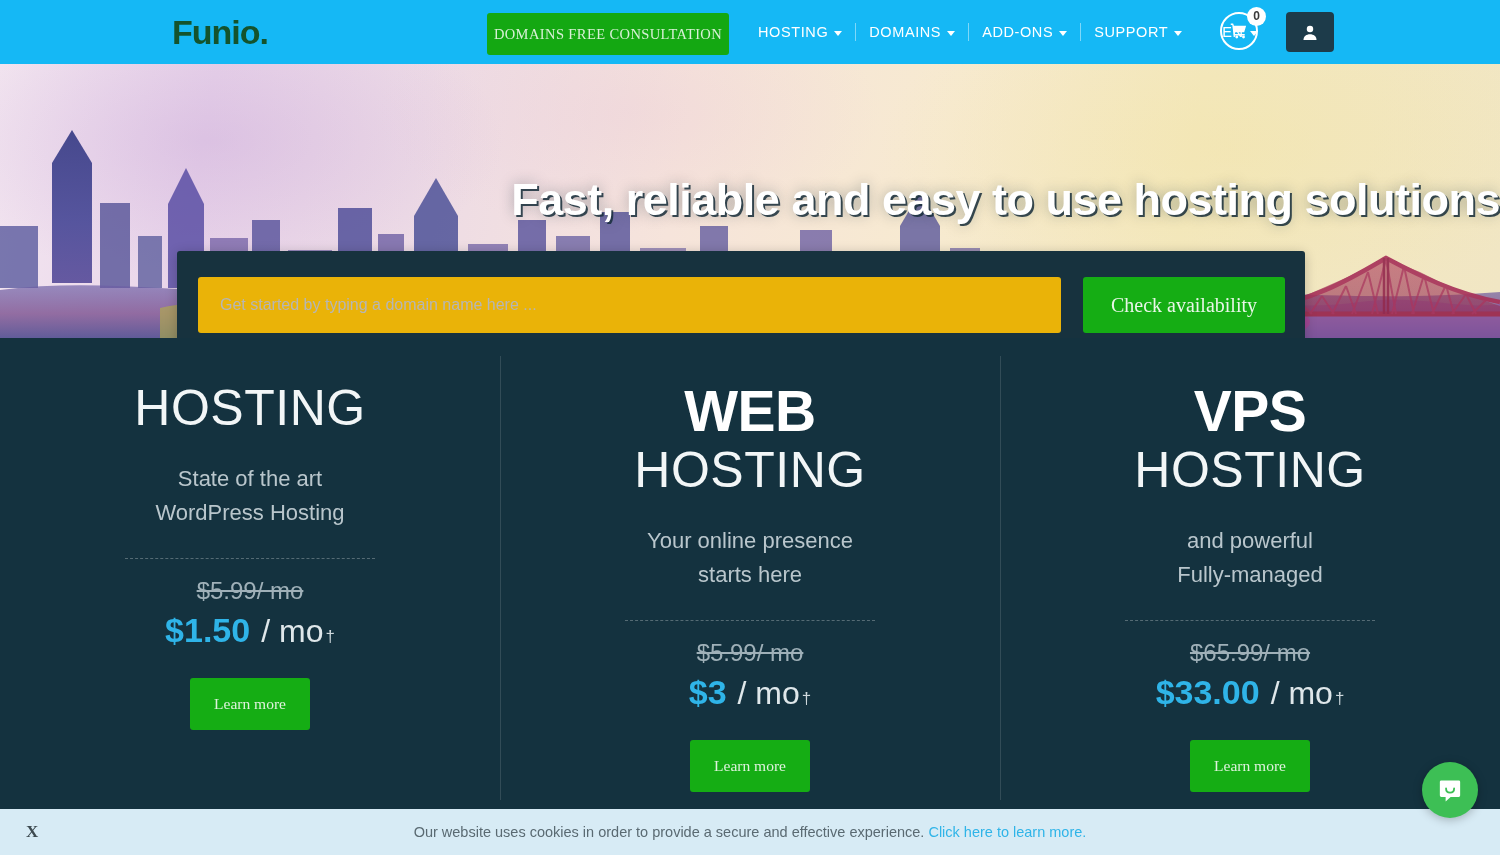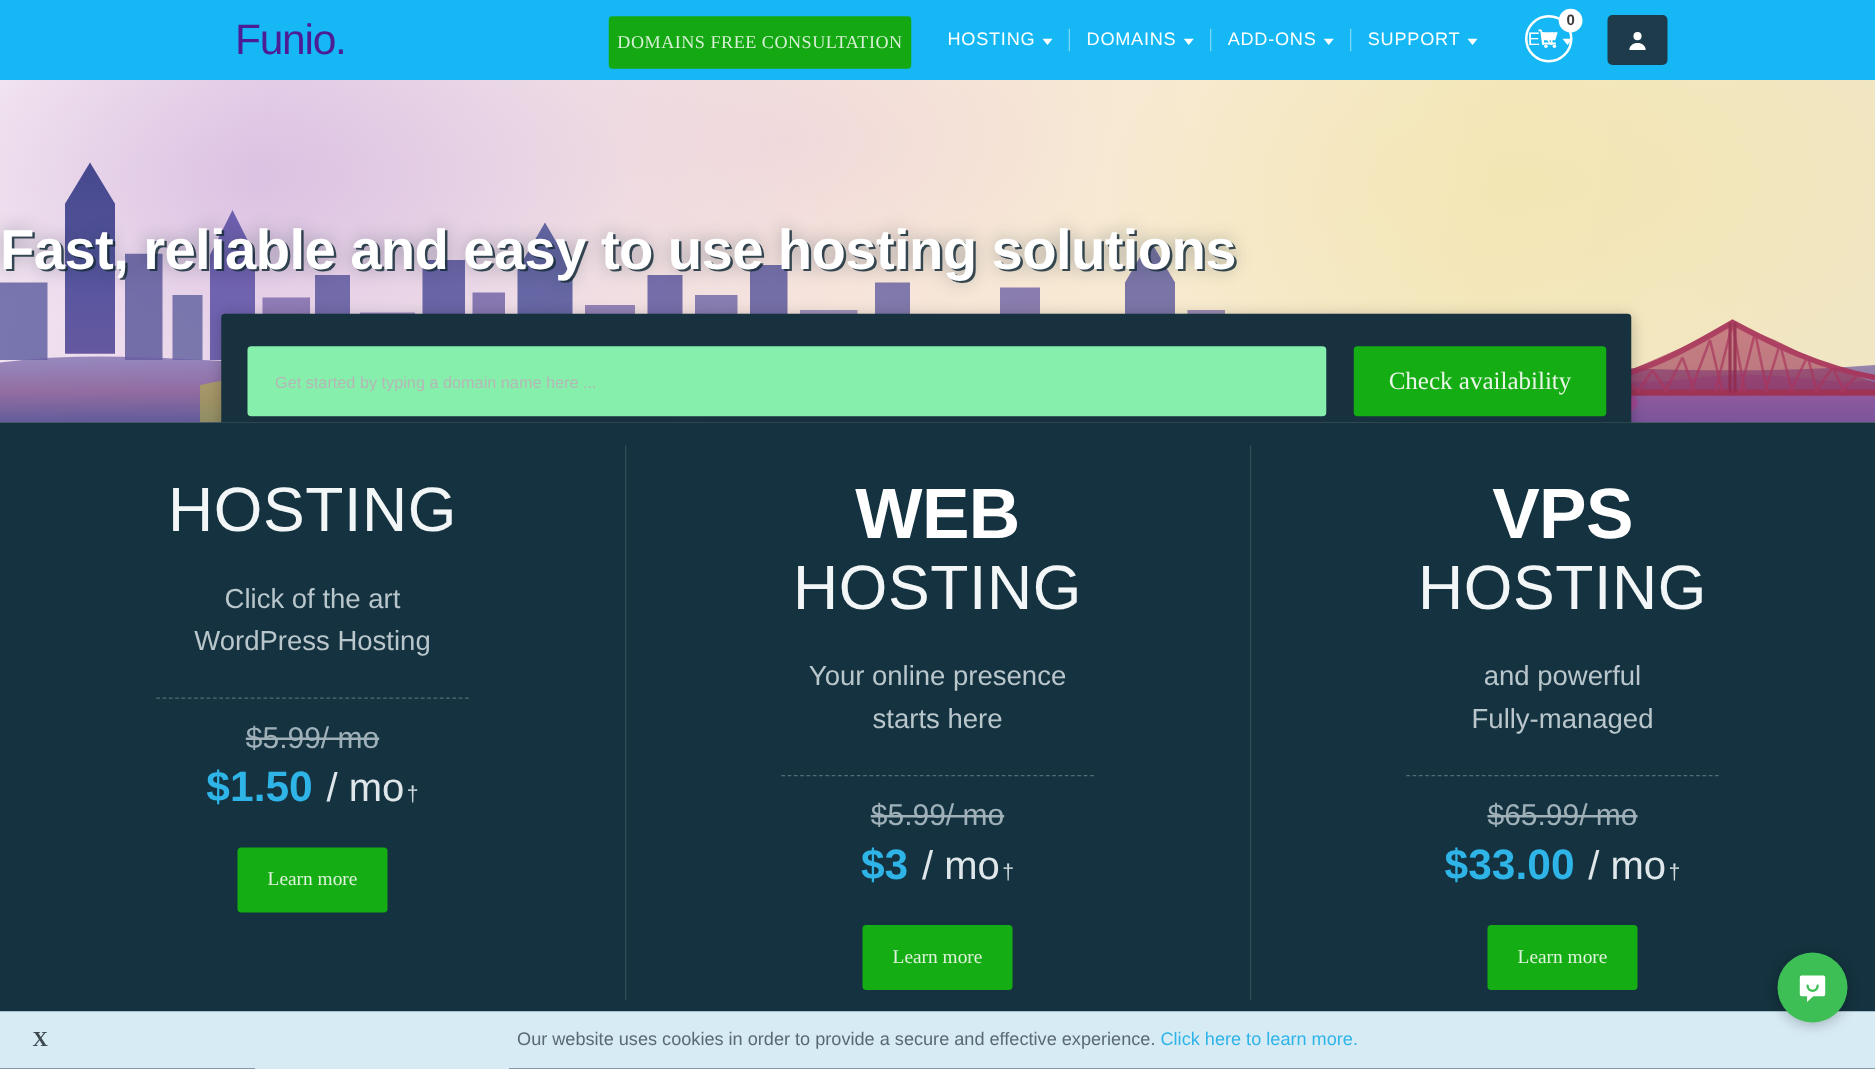--- a/index.html
+++ b/index.html
@@ -9,22 +9,22 @@
     background:#14323f; overflow:hidden;
   }
   .page { position:relative; width:1500px; height:855px; }
 
   
   .header {
     position:absolute; top:0; left:0; width:1500px; height:64px;
     background:#15b8f5; display:flex; align-items:center;
   }
   .logo {
-    position:absolute; left:188px; top:15px;
-    font-size:34px; font-weight:normal; color:#4c1d95;
+    position:absolute; left:172px; top:15px;
+    font-size:34px; font-weight:bold; color:#14532d;
     letter-spacing:-1px; line-height:34px;
   }
   .consult-btn {
     position:absolute; left:487px; top:13px;
     width:242px; height:42px;
     background:#14a812; color:#d8f0d6;
     border:none; border-radius:3px;
     font-family:"Liberation Serif", serif;
     font-size:14.5px; letter-spacing:0.4px;
     cursor:pointer;
@@ -80,35 +80,35 @@
   .hero-sky-wash {
     position:absolute; inset:0;
     background:
       radial-gradient(ellipse 420px 200px at 14% 28%, rgba(196,160,214,0.36), transparent 70%),
       radial-gradient(ellipse 360px 170px at 42% 18%, rgba(232,197,214,0.30), transparent 70%),
       radial-gradient(ellipse 500px 230px at 82% 30%, rgba(243,228,168,0.45), transparent 70%);
   }
   .skyline { position:absolute; left:0; bottom:0; width:1500px; height:230px; }
   .hero-title {
     position:absolute; top:110px; left:0; width:1500px;
-    text-align:left; color:#ffffff;
+    text-align:right; color:#ffffff;
     font-size:45px; font-weight:bold; letter-spacing:-0.5px;
     text-shadow:2px 2px 0 rgba(22,45,58,0.85), 0 0 14px rgba(22,45,58,0.35);
   }
   .search-panel {
     position:absolute; left:177px; top:187px;
     width:1128px; height:108px;
     background:#17323e; border-radius:3px;
     box-shadow:0 2px 12px rgba(0,0,0,0.22);
   }
   .domain-input {
     position:absolute; left:21px; top:26px;
     width:863px; height:56px;
-    background:#86efac; border:none; border-radius:3px;
-    padding:0 22px; font-size:13px; color:#4a4a4a;
+    background:#eab308; border:none; border-radius:3px;
+    padding:0 22px; font-size:16px; color:#4a4a4a;
     font-family:"Liberation Sans", sans-serif; outline:none;
   }
   .domain-input::placeholder { color:#b6b6b6; }
   .check-btn {
     position:absolute; left:906px; top:26px;
     width:202px; height:56px;
     background:#15ad14; color:#e9f6e8; border:none; border-radius:3px;
     font-family:"Liberation Serif", serif; font-size:20px; cursor:pointer;
   }
 
@@ -322,21 +322,21 @@
       <input class="domain-input" type="text" placeholder="Get started by typing a domain name here ..." style="">
       <button class="check-btn">Check availability</button>
     </div>
   </div>
 
   <div class="pricing">
 
     <div class="col">
       <div class="plan-type">HOSTING</div>
       <div class="plan-desc">
-        <div>Click of the art</div>
+        <div>State of the art</div>
         <div>WordPress Hosting</div>
       </div>
       <div class="dots"></div>
       <div class="old-price">$5.99/ mo</div>
       <div class="new-price-row">
         <span class="new-price">$1.50</span>
         <span class="per-unit">/ mo</span>
         <span class="dagger">†</span>
       </div>
       <button class="learn-btn">Learn more</button>

